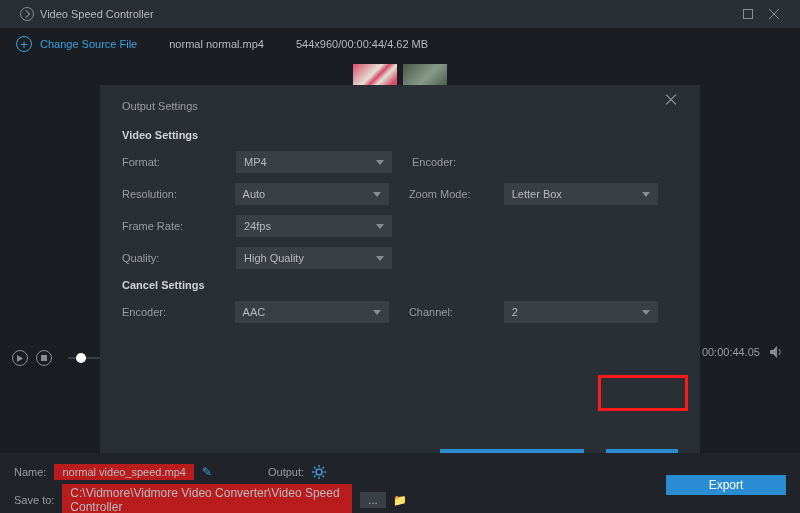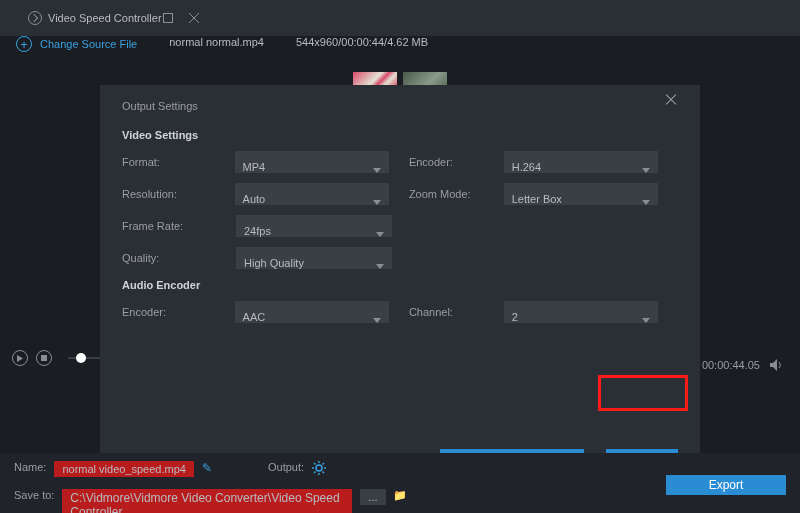--- a/index.html
+++ b/index.html
@@ -1,54 +1,54 @@
 <!DOCTYPE html>
 <html><head>
 <meta charset="utf-8">
 <style>
 *{margin:0;padding:0;box-sizing:border-box;font-family:"Segoe UI",Arial,sans-serif}
 body{background:#1a1e23;color:#b8bbc0;width:800px;height:513px;overflow:hidden;position:relative;font-size:11px}
-.title-bar{height:36px;background:#2a2e35;display:flex;align-items:center;padding:0 28px}
+.title-bar{height:28px;background:#2a2e35;display:flex;align-items:center;justify-content:space-between;padding:0 20px}
 .title-left{display:flex;align-items:center;gap:6px}
 .app-icon{width:14px;height:14px;border:1.5px solid #8a8d93;border-radius:50%;position:relative}
 .app-icon::after{content:"";position:absolute;width:5px;height:5px;border-right:1.5px solid #8a8d93;border-bottom:1.5px solid #8a8d93;top:3px;left:2px;transform:rotate(-45deg)}
 .win-ctrl{display:flex;gap:14px}
 .win-btn{width:12px;height:12px;cursor:pointer;display:flex;align-items:center;justify-content:center}
-.header-row{height:32px;display:flex;align-items:flex-start;padding:0 16px;gap:32px}
+.header-row{height:32px;display:flex;align-items:center;padding:0 16px;gap:32px}
 .plus-circle{width:16px;height:16px;border:1.5px solid #39a0e0;border-radius:50%;display:flex;align-items:center;justify-content:center;color:#39a0e0}
 .plus-circle::after{content:"+";font-size:13px;line-height:1}
 .thumbs{display:flex;justify-content:center;gap:6px;padding-top:4px}
 .thumb{width:44px;height:30px}
 .t1{background:linear-gradient(135deg,#d94b6a 0%,#e2e2d4 40%,#d94b6a 50%,#e2e2d4 60%,#d94b6a 80%)}
 .t2{background:linear-gradient(135deg,#4a5a4a 0%,#8a9a8a 50%,#3a4a3a 100%)}
 .dialog{position:absolute;left:100px;top:85px;width:600px;height:400px;background:#2a2e35;padding:14px 22px}
 .dialog-title{display:flex;justify-content:space-between;align-items:center;margin-bottom:16px;color:#9a9da3}
 .close-x{width:14px;height:14px;cursor:pointer}
 .close-x::before,.close-x::after{content:"";position:absolute;width:14px;height:1px;background:#9a9da3;transform-origin:center}
 .close-x{position:relative}
 .close-x::before{transform:rotate(45deg)}
 .close-x::after{transform:rotate(-45deg)}
 .section-h{color:#d0d3d8;font-weight:600;margin-bottom:10px}
 .row{display:flex;align-items:center;margin-bottom:10px}
 .lbl{width:114px;color:#9a9da3}
-.sel{width:156px;height:22px;background:#3a3e45;display:flex;align-items:flex-end;justify-content:space-between;padding:0 8px;cursor:pointer;color:#b8bbc0;margin-right:20px}
+.sel{width:156px;height:22px;background:#3a3e45;display:flex;align-items:center;justify-content:space-between;padding:0 8px;cursor:pointer;color:#b8bbc0;margin-right:20px}
 .chev{width:0;height:0;border-left:4px solid transparent;border-right:4px solid transparent;border-top:5px solid #8a8d93}
 .lbl2{width:96px;color:#9a9da3}
 .dialog-btns{position:absolute;bottom:14px;left:22px;right:22px;display:flex;justify-content:flex-end}
 .btn-grp{display:flex;gap:22px}
 .btn{width:72px;height:22px;background:#2a8dd4;color:#fff;display:flex;align-items:center;justify-content:center;cursor:pointer;font-size:11px}
 .ok-box{position:absolute;right:112px;bottom:102px;width:90px;height:36px;border:3px solid #ff1a1a}
 .arrow{position:absolute;left:476px;bottom:40px}
 .playback{position:absolute;left:12px;top:350px;display:flex;align-items:center;gap:8px}
 .pbtn{width:16px;height:16px;border:1px solid #8a8d93;border-radius:50%;display:flex;align-items:center;justify-content:center}
 .slider{width:48px;height:2px;background:#3a3e45;position:relative;margin-left:8px}
 .slider::after{content:"";position:absolute;left:8px;top:-4px;width:10px;height:10px;background:#fff;border-radius:50%}
-.time-right{position:absolute;right:16px;top:359px;display:flex;align-items:flex-start;gap:10px;color:#9a9da3}
+.time-right{position:absolute;right:16px;top:346px;display:flex;align-items:flex-start;gap:10px;color:#9a9da3}
 .bottom{position:absolute;bottom:0;left:0;right:0;height:60px;background:#202329;padding:8px 14px}
-.brow{display:flex;align-items:flex-start;height:22px;gap:8px;margin-bottom:6px}
+.brow{display:flex;align-items:center;height:22px;gap:8px;margin-bottom:6px}
 .blbl{color:#9a9da3}
 .binput{background:#b91c1c;padding:2px 8px;color:#b8bbc0}
 .pencil{color:#39a0e0;cursor:pointer;font-size:12px}
 .gear{color:#39a0e0;cursor:pointer}
 .export-btn{position:absolute;right:14px;bottom:18px;width:120px;height:20px;background:#2a8dd4;color:#fff;display:flex;align-items:center;justify-content:center;font-size:12px;cursor:pointer}
 .dots{background:#3a3e45;padding:2px 8px;cursor:pointer}
 .folder-i{color:#9a9da3;cursor:pointer}
 svg{display:block}
 </style>
 </head>
@@ -115,24 +115,20 @@
     <div class="close-x"></div>
   </div>
   <div class="section-h">Video Settings</div>
   <div class="row">
     <span class="lbl">Format:</span>
     <div class="sel">
         <span>MP4</span>
         <div class="chev"></div>
       </div>
     <span class="lbl2">Encoder:</span>
-    <div class="sel">
-        <span>H.264</span>
-        <div class="chev"></div>
-      </div>
   </div>
   <div class="row">
     <span class="lbl">Resolution:</span>
     <div class="sel">
         <span>Auto</span>
         <div class="chev"></div>
       </div>
     <span class="lbl2">Zoom Mode:</span>
     <div class="sel">
         <span>Letter Box</span>
@@ -146,21 +142,21 @@
         <div class="chev"></div>
       </div>
   </div>
   <div class="row">
     <span class="lbl">Quality:</span>
     <div class="sel">
         <span>High Quality</span>
         <div class="chev"></div>
       </div>
   </div>
-  <div class="section-h">Audio Encoder</div>
+  <div class="section-h">Cancel Settings</div>
   <div class="row">
     <span class="lbl">Encoder:</span>
     <div class="sel">
         <span>AAC</span>
         <div class="chev"></div>
       </div>
     <span class="lbl2">Channel:</span>
     <div class="sel">
         <span>2</span>
         <div class="chev"></div>

